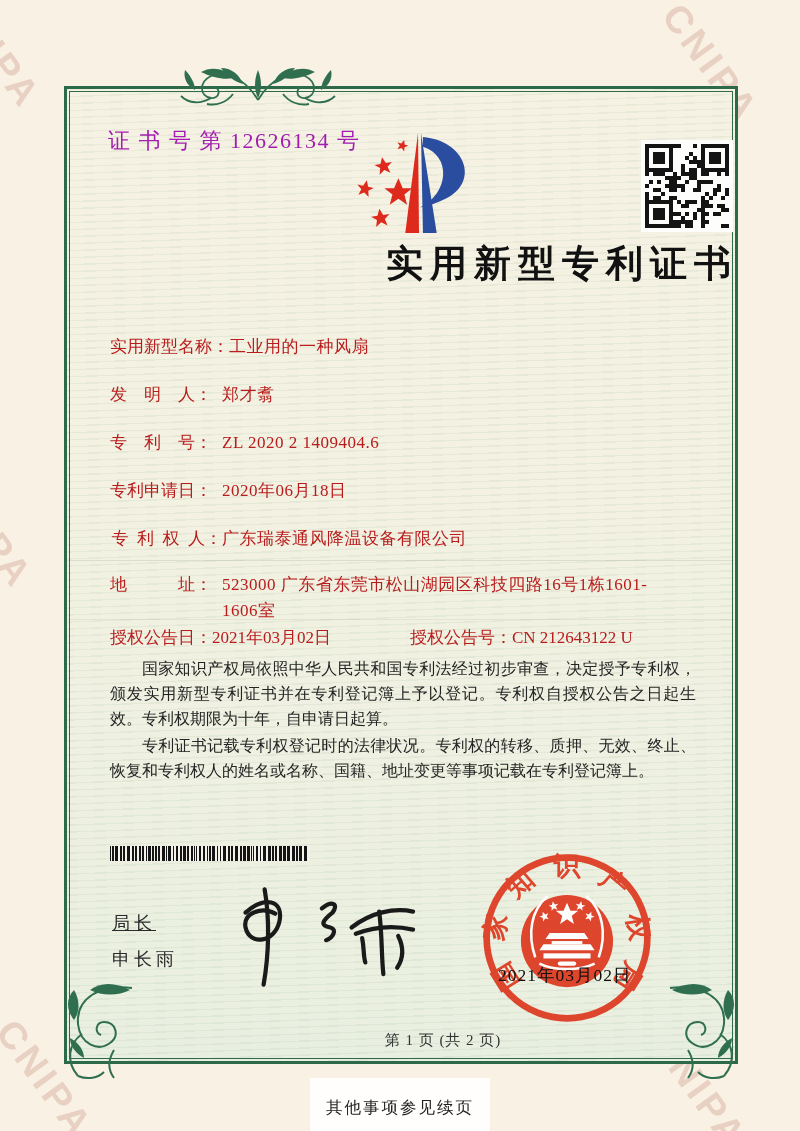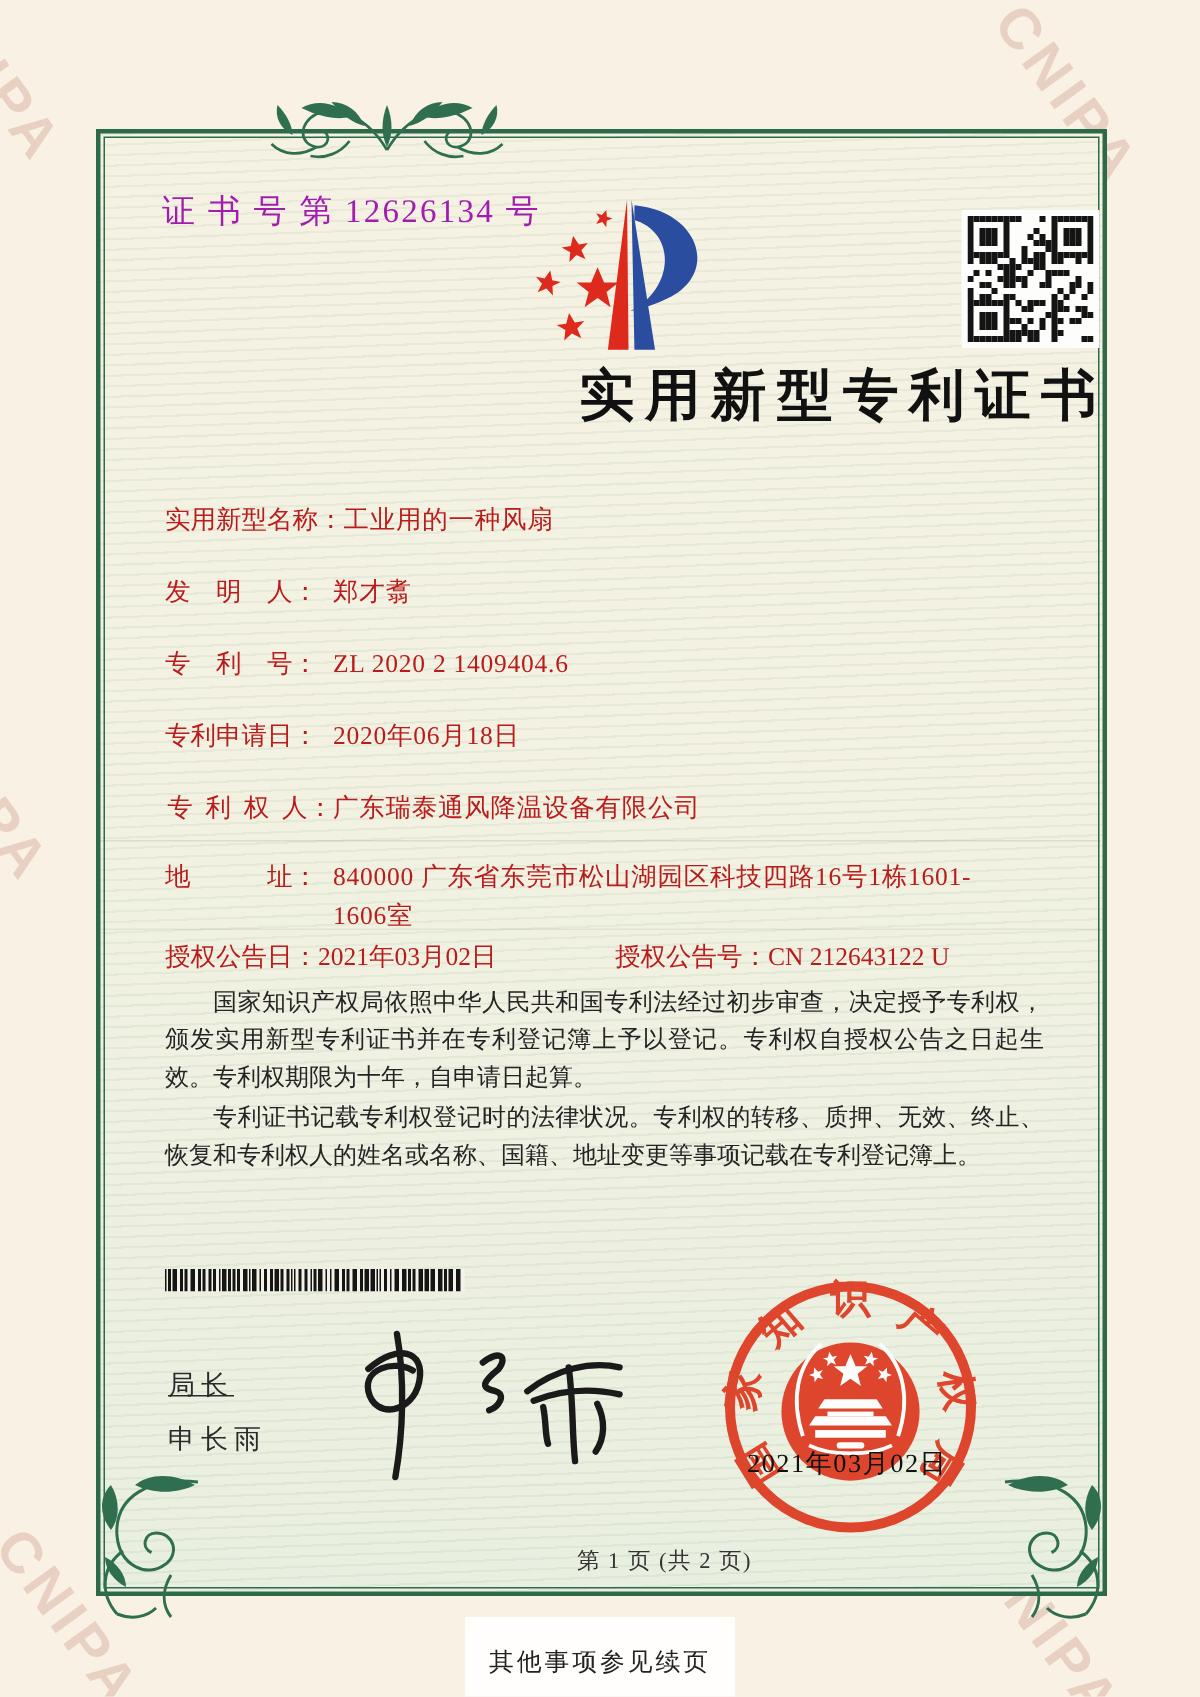--- a/index.html
+++ b/index.html
@@ -391,21 +391,21 @@
 <div class="row" style="top:430px;">
   <span class="flabel">专　利　号：</span><span class="fvalue">ZL 2020 2 1409404.6</span>
 </div>
 <div class="row" style="top:478px;">
   <span class="flabel">专利申请日：</span><span class="fvalue">2020年06月18日</span>
 </div>
 <div class="row" style="top:526px;text-align:right;">
   <span class="flabel">专 利 权 人：</span><span class="fvalue">广东瑞泰通风降温设备有限公司</span>
 </div>
 <div class="row" style="top:572px;">
-  <span class="flabel">地　　　址：</span><span class="fvalue addr">840000 广东省东莞市松山湖园区科技四路16号1栋1601-1606室</span>
+  <span class="flabel">地　　　址：</span><span class="fvalue addr">523000 广东省东莞市松山湖园区科技四路16号1栋1601-1606室</span>
 </div>
 <div class="row" style="top:625px;width:586px;">
   <span>授权公告日：</span><span>2021年03月02日</span>
   <span class="pair2">
     <span>授权公告号：</span><span>CN 212643122 U</span>
   </span>
 </div>
 
 <div class="para" style="top:656px;">国家知识产权局依照中华人民共和国专利法经过初步审查，决定授予专利权，颁发实用新型专利证书并在专利登记簿上予以登记。专利权自授权公告之日起生效。专利权期限为十年，自申请日起算。</div>
 <div class="para" style="top:733px;">专利证书记载专利权登记时的法律状况。专利权的转移、质押、无效、终止、恢复和专利权人的姓名或名称、国籍、地址变更等事项记载在专利登记簿上。</div>

